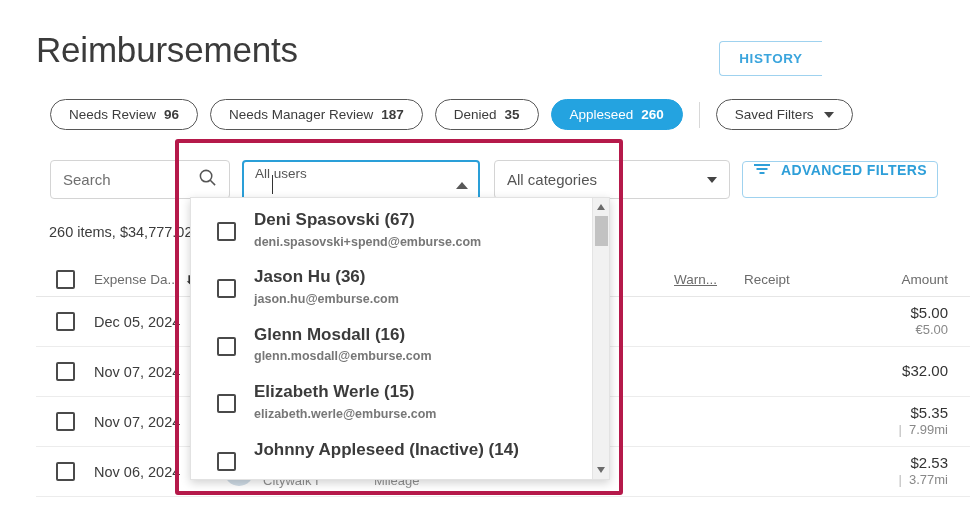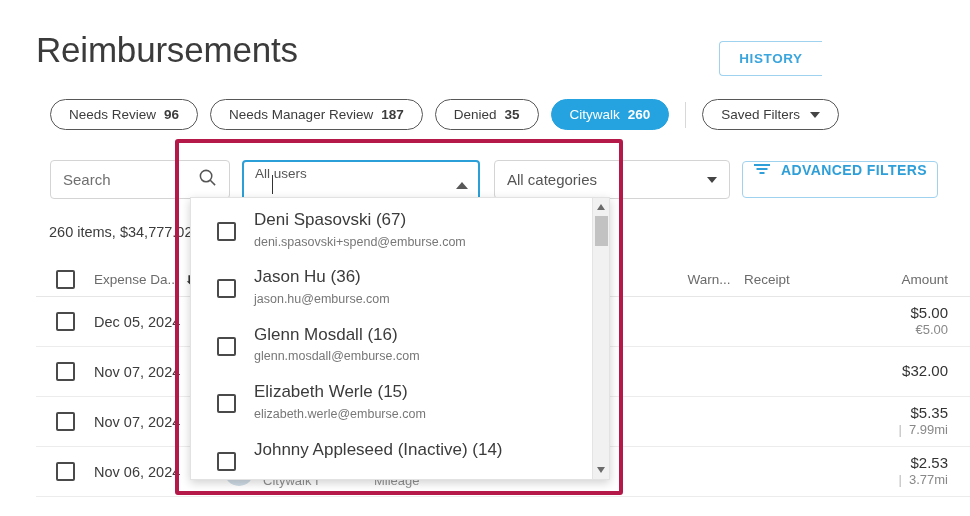--- a/index.html
+++ b/index.html
@@ -87,21 +87,21 @@
   
   .summary { position: absolute; left: 49px; top: 224px; font-size: 14.5px; color: #3c3c3c; }
   .table { position: absolute; left: 36px; top: 262px; width: 934px; }
   .thead { height: 35px; display: flex; align-items: center; border-bottom: 1px solid #e6e6e6; }
   .trow { height: 50px; display: flex; align-items: center; border-bottom: 1px solid #ececec; }
   .c-chk { width: 58px; display: flex; justify-content: center; }
   .c-date { width: 130px; font-size: 14.5px; color: #3c3c3c; }
   .c-user { width: 150px; }
   .c-cat  { width: 150px; }
   .c-purpose { width: 150px; font-size: 14.5px; color: #444; }
-  .c-warn { width: 70px; text-align: center; }
+  .c-warn { width: 70px; text-align: left; text-decoration: underline; }
   .c-receipt { width: 90px; }
   .c-amount { flex: 1; text-align: right; padding-right: 22px; }
   .th { font-size: 13.5px; color: #6b6b6b; }
   .th.c-amount { padding-right: 22px; }
   .sort-arrow { display: inline-block; margin-left: 6px; color: #333; font-size: 12px; }
 
   .checkbox {
     width: 19px; height: 19px; border: 2px solid #4a4a4a; border-radius: 2px;
     background: #fff; cursor: pointer;
   }
@@ -117,21 +117,21 @@
   }
   .user-wrap { display: flex; align-items: center; gap: 9px; }
 
   
   .dropdown {
     position: absolute; left: 190px; top: 197px; width: 420px; height: 283px;
     background: #fff; border: 1px solid #e2e2e2;
     box-shadow: 0 3px 9px rgba(0,0,0,0.18); z-index: 40;
     display: flex; overflow: hidden;
   }
-  .dd-list { flex: 1; padding-top: 4px; }
+  .dd-list { flex: 1; padding-top: 4px; font-weight: bold; }
   .dd-item { display: flex; align-items: flex-start; padding: 6px 0 8px 26px; gap: 18px; cursor: pointer; }
   .dd-item .checkbox { margin-top: 14px; flex: none; }
   .dd-name { font-size: 17px; color: #3b3b3b; line-height: 1.45; }
   .dd-mail { font-size: 12.5px; color: #777; line-height: 1.5; }
   .dd-scroll {
     width: 17px; background: #f1f1f1; border-left: 1px solid #e4e4e4;
     position: relative; cursor: pointer;
   }
   .sb-arrow-up, .sb-arrow-dn {
     position: absolute; left: 4px; width: 0; height: 0;
@@ -162,21 +162,21 @@
     </div>
     <div class="chip">
       <span>Needs Manager Review</span>
       <span class="cnt">187</span>
     </div>
     <div class="chip">
       <span>Denied</span>
       <span class="cnt">35</span>
     </div>
     <div class="chip active">
-      <span>Citywalk</span>
+      <span>Appleseed</span>
       <span class="cnt">260</span>
     </div>
     <div class="chip-sep"></div>
     <div class="chip saved">
       <span>Saved Filters</span>
       <span class="caret-down"></span>
     </div>
   </div>
 
   <div class="filter-row">

